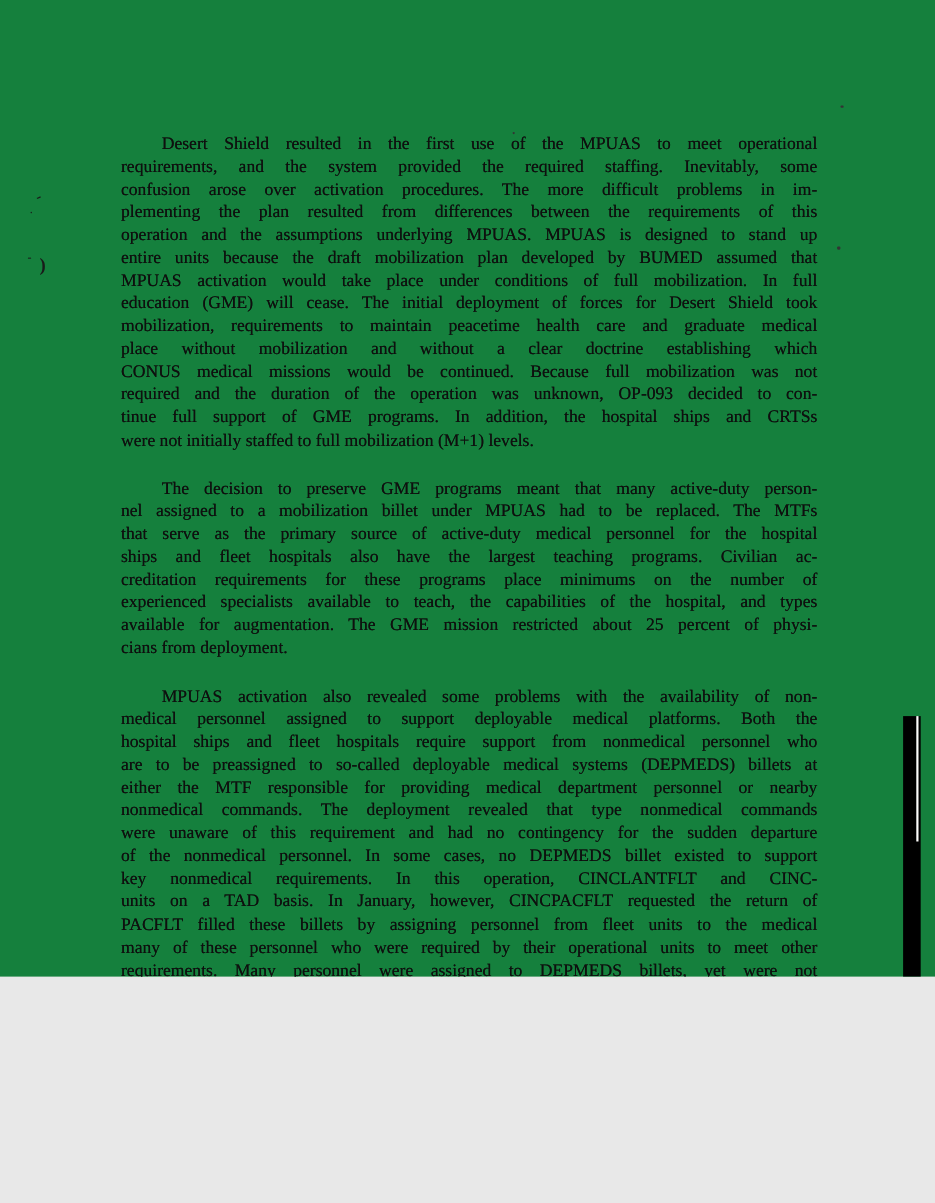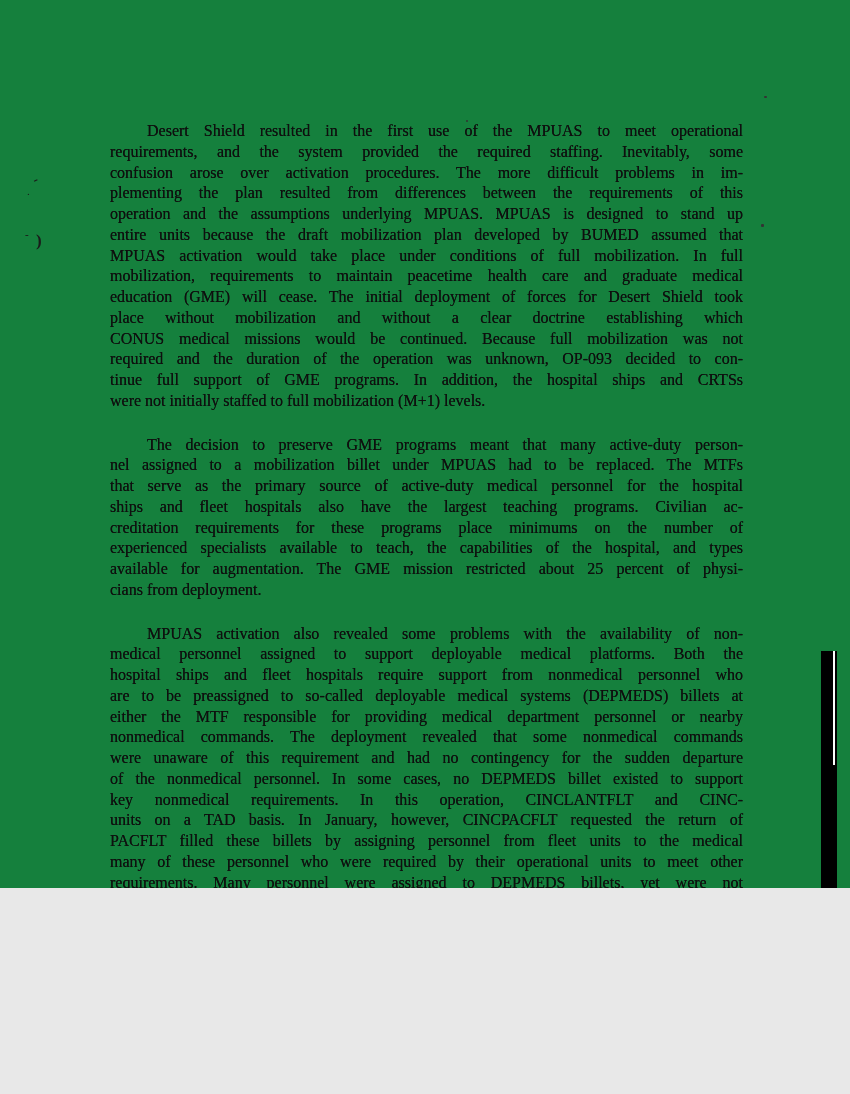--- a/index.html
+++ b/index.html
@@ -81,22 +81,22 @@
 
   <div class="text-block">
     <div class="paragraph">
         <div class="line">Desert Shield resulted in the first use of the MPUAS to meet operational</div>
         <div class="line">requirements, and the system provided the required staffing. Inevitably, some</div>
         <div class="line">confusion arose over activation procedures. The more difficult problems in im-</div>
         <div class="line">plementing the plan resulted from differences between the requirements of this</div>
         <div class="line">operation and the assumptions underlying MPUAS. MPUAS is designed to stand up</div>
         <div class="line">entire units because the draft mobilization plan developed by BUMED assumed that</div>
         <div class="line">MPUAS activation would take place under conditions of full mobilization. In full</div>
+        <div class="line">education (GME) will cease. The initial deployment of forces for Desert Shield took</div>
         <div class="line">mobilization, requirements to maintain peacetime health care and graduate medical</div>
-        <div class="line">education (GME) will cease. The initial deployment of forces for Desert Shield took</div>
         <div class="line">place without mobilization and without a clear doctrine establishing which</div>
         <div class="line">CONUS medical missions would be continued. Because full mobilization was not</div>
         <div class="line">required and the duration of the operation was unknown, OP-093 decided to con-</div>
         <div class="line">tinue full support of GME programs. In addition, the hospital ships and CRTSs</div>
         <div class="line line-last">were not initially staffed to full mobilization (M+1) levels.</div>
       </div>
     <div class="paragraph">
         <div class="line">The decision to preserve GME programs meant that many active-duty person-</div>
         <div class="line">nel assigned to a mobilization billet under MPUAS had to be replaced. The MTFs</div>
         <div class="line">that serve as the primary source of active-duty medical personnel for the hospital</div>
@@ -105,21 +105,21 @@
         <div class="line">experienced specialists available to teach, the capabilities of the hospital, and types</div>
         <div class="line">available for augmentation. The GME mission restricted about 25 percent of physi-</div>
         <div class="line line-last">cians from deployment.</div>
       </div>
     <div class="paragraph">
         <div class="line">MPUAS activation also revealed some problems with the availability of non-</div>
         <div class="line">medical personnel assigned to support deployable medical platforms. Both the</div>
         <div class="line">hospital ships and fleet hospitals require support from nonmedical personnel who</div>
         <div class="line">are to be preassigned to so-called deployable medical systems (DEPMEDS) billets at</div>
         <div class="line">either the MTF responsible for providing medical department personnel or nearby</div>
-        <div class="line">nonmedical commands. The deployment revealed that some nonmedical commands</div>
+        <div class="line">nonmedical commands. The deployment revealed that type nonmedical commands</div>
         <div class="line">were unaware of this requirement and had no contingency for the sudden departure</div>
         <div class="line">of the nonmedical personnel. In some cases, no DEPMEDS billet existed to support</div>
         <div class="line">key nonmedical requirements. In this operation, CINCLANTFLT and CINC-</div>
         <div class="line">units on a TAD basis. In January, however, CINCPACFLT requested the return of</div>
         <div class="line">PACFLT filled these billets by assigning personnel from fleet units to the medical</div>
         <div class="line">many of these personnel who were required by their operational units to meet other</div>
         <div class="line">requirements. Many personnel were assigned to DEPMEDS billets, yet were not</div>
       </div>
   </div>
 

